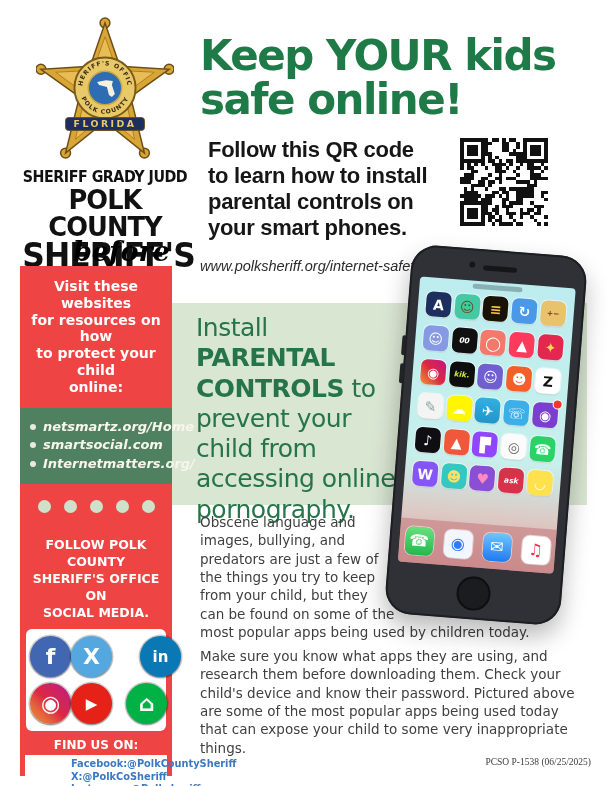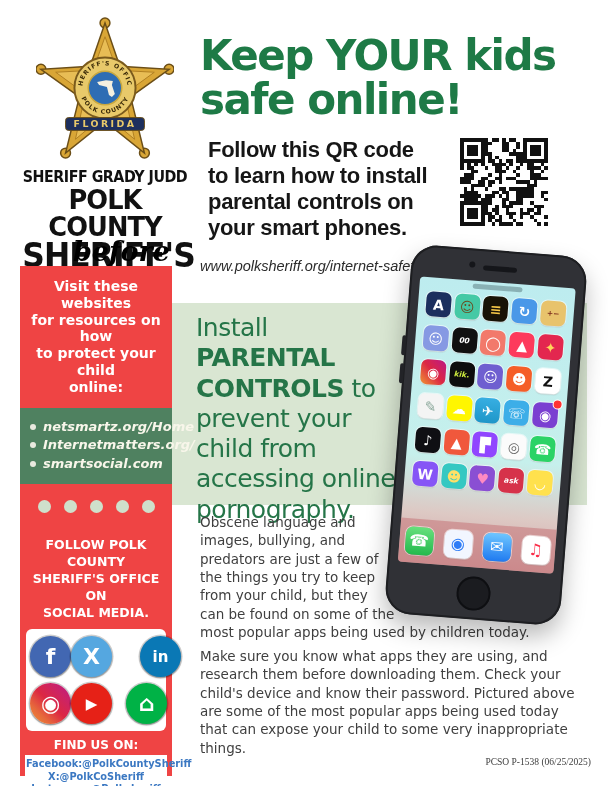--- a/index.html
+++ b/index.html
@@ -49,21 +49,21 @@
   .dots-row span { width:13px; height:13px; border-radius:50%; background:#cfe0cb; }
   .sb-follow { margin:24px 8px 0; font-size:12.5px; font-weight:700; line-height:1.35; }
   .social-panel { margin:8px 6px 0; background:#fff; border-radius:6px; padding:7px 4px;
     display:grid; grid-template-columns:repeat(3,1fr); justify-items:center; row-gap:6px; }
   .social-icon { width:41px; height:41px; border-radius:50%; display:flex; align-items:center;
     justify-content:center; color:#fff; font-weight:800; font-size:22px;
     box-shadow:0 0 0 1.5px rgba(0,0,0,0.18), 0 1px 2px rgba(0,0,0,0.35); }
   .social-icon.small-glyph { font-size:15px; }
   .sb-findus { margin-top:7px; font-size:12px; font-weight:700; }
   .handles-box { margin:3px 5px 0; background:#fff; padding:3px 1px; }
-  .handles-box div { font-size:9.8px; font-weight:700; color:#3b78c2; line-height:1.24; }
+  .handles-box div { font-size:9.8px; font-weight:700; color:#3b78c2; line-height:1.24;padding-left:45px; }
 
   
   .phone { position:absolute; left:398px; top:250px; width:176px; height:370px;
     background:#303136; border-radius:26px; transform:rotate(4.5deg); z-index:3;
     box-shadow:0 12px 24px rgba(0,0,0,0.28), inset 0 0 0 2px #1d1e21; }
   .phone .camera { position:absolute; left:58px; top:13px; width:6px; height:6px;
     border-radius:50%; background:#15161a; }
   .phone .speaker { position:absolute; left:72px; top:16px; width:34px; height:5px;
     border-radius:3px; background:#15161a; }
   .side-btn { position:absolute; left:-3px; width:4px; height:20px; border-radius:2px; background:#222327; }
@@ -395,22 +395,22 @@
   </div>
 
   <div class="sidebar">
     <div class="sb-intro pre">Visit these websites
 for resources on how
 to protect your child
 online:</div>
     <div class="resource-box">
       <ul>
         <li>netsmartz.org/Home</li>
+        <li>smartsocial.com</li>
         <li>Internetmatters.org/</li>
-        <li>smartsocial.com</li>
       </ul>
     </div>
     <div class="dots-row">
       <span></span>
         <span></span>
         <span></span>
         <span></span>
         <span></span>
     </div>
     <div class="sb-follow pre">FOLLOW POLK COUNTY

